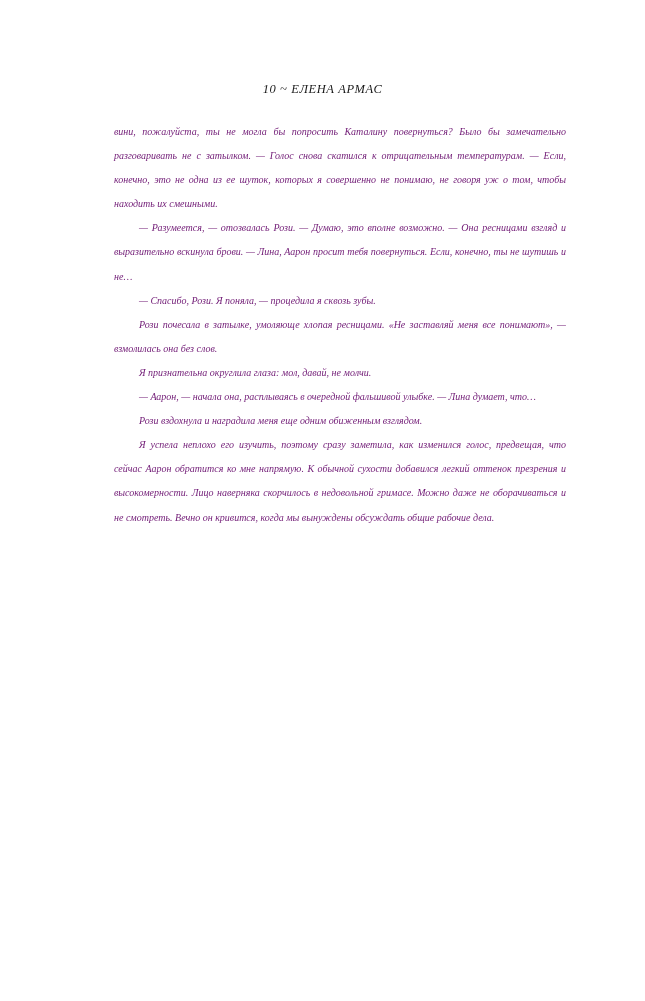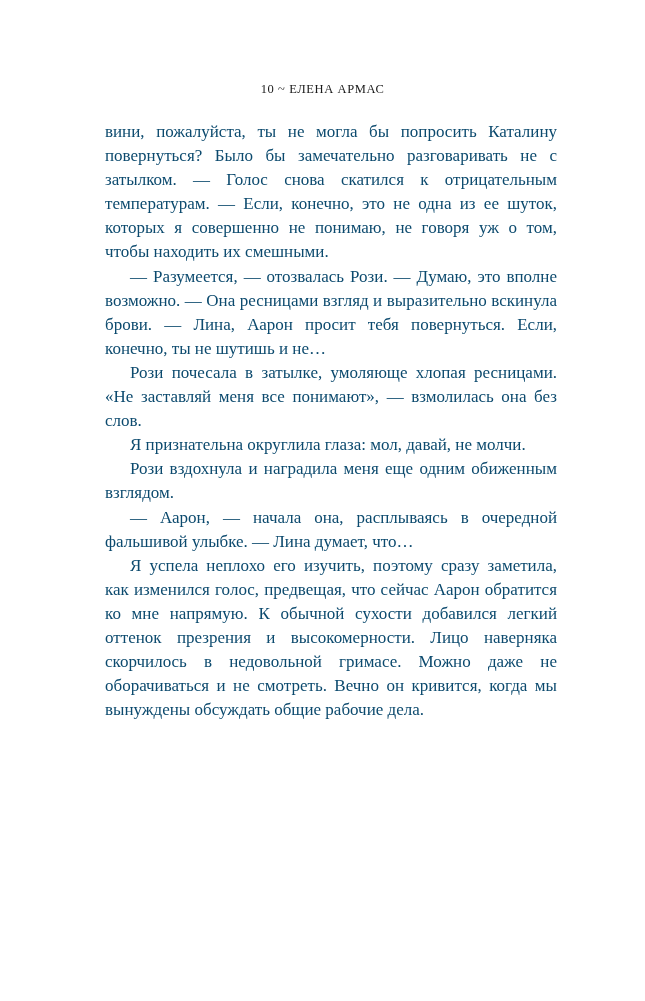--- a/index.html
+++ b/index.html
@@ -14,63 +14,65 @@
     color: #1a1a1a;
     position: relative;
     overflow: hidden;
   }
   .page {
     width: 645px;
     height: 1001px;
     box-sizing: border-box;
     padding: 0;
     position: relative;
+    font-style: italic;
   }
   .running-head {
     position: absolute;
     top: 82px;
     left: 0;
     width: 645px;
     text-align: center;
     font-size: 12.5px;
     letter-spacing: 0.6px;
     color: #1a1a1a;
     font-variant: small-caps;
     text-transform: uppercase;
   }
   .body-text {
     position: absolute;
     top: 120px;
-    left: 105px;
+    left: 114px;
     width: 452px;
-    font-size: 17px;
+    font-size: 10px;
     line-height: 24.1px;
     text-align: justify;
     text-justify: inter-word;
     hyphens: manual;
-    color: #0c4a6e;
+    color: #701a75;
   }
   .body-text p {
     margin: 0;
     text-indent: 0;
   }
   .body-text p.ind {
     text-indent: 25px;
   }
   .body-text p.cont {
     text-indent: 0;
   }
 </style>
 </head>
 <body>
 
 <div class="page">
   <div class="running-head">10 ~ ЕЛЕНА АРМАС</div>
   <div class="body-text">
     <p class="cont">вини, пожалуйста, ты не могла бы попросить Каталину повернуться? Было бы замечательно разговаривать не с затылком. — Голос снова скатился к отрицательным температурам. — Если, конечно, это не одна из ее шуток, которых я совершенно не понимаю, не говоря уж о том, чтобы находить их смешными.</p>
     <p class="ind">— Разумеется, — отозвалась Рози. — Думаю, это вполне возможно. — Она ресницами взгляд и выразительно вскинула брови. — Лина, Аарон просит тебя повернуться. Если, конечно, ты не шутишь и не…</p>
+    <p class="ind">— Спасибо, Рози. Я поняла, — процедила я сквозь зубы.</p>
     <p class="ind">Рози почесала в затылке, умоляюще хлопая ресницами. «Не заставляй меня все понимают», — взмолилась она без слов.</p>
     <p class="ind">Я признательна округлила глаза: мол, давай, не молчи.</p>
+    <p class="ind">— Аарон, — начала она, расплываясь в очередной фальшивой улыбке. — Лина думает, что…</p>
     <p class="ind">Рози вздохнула и наградила меня еще одним обиженным взглядом.</p>
-    <p class="ind">— Аарон, — начала она, расплываясь в очередной фальшивой улыбке. — Лина думает, что…</p>
     <p class="ind">Я успела неплохо его изучить, поэтому сразу заметила, как изменился голос, предвещая, что сейчас Аарон обратится ко мне напрямую. К обычной сухости добавился легкий оттенок презрения и высокомерности. Лицо наверняка скорчилось в недовольной гримасе. Можно даже не оборачиваться и не смотреть. Вечно он кривится, когда мы вынуждены обсуждать общие рабочие дела.</p>
   </div>
 </div>
 
 </body></html>

